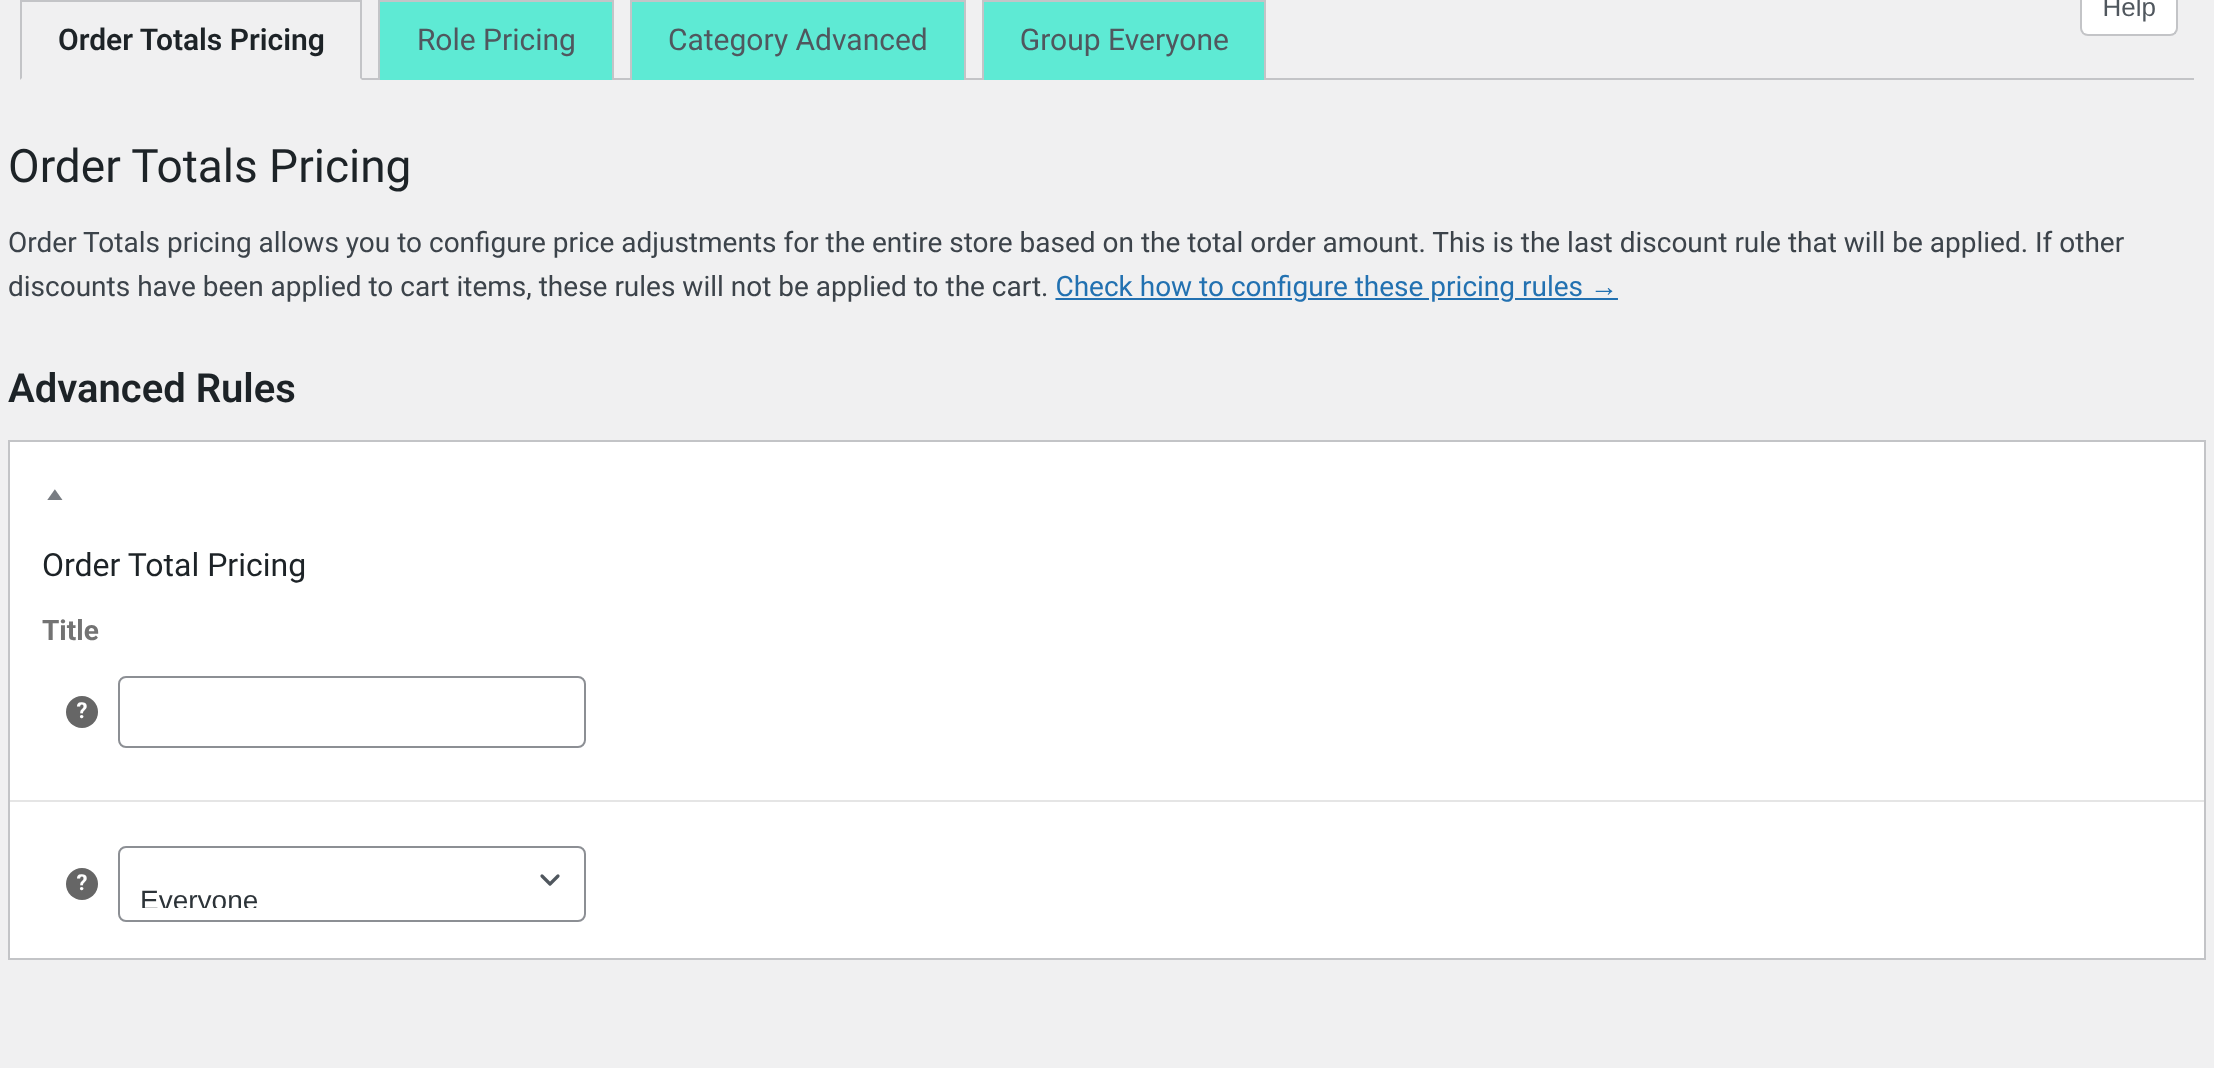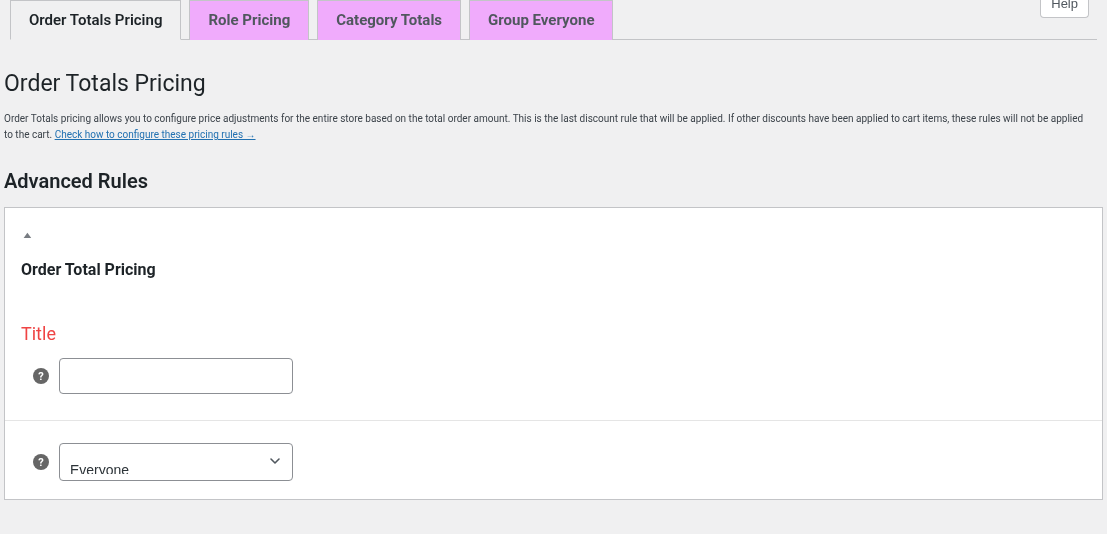--- a/index.html
+++ b/index.html
@@ -31,49 +31,48 @@
       cursor: pointer;
     }
     .tabs {
       display: flex;
       gap: 0;
       border-bottom: 1px solid #c3c4c7;
       margin: 0 10px 0 10px;
       padding-top: 0;
     }
     .tab {
-      background: #f0abfc;
+      background: #5eead4;
       border: 1px solid #c3c4c7;
       border-bottom: none;
       color: #50575e;
       padding: 10px 18px;
       margin-right: 8px;
       margin-bottom: -1px;
       font-size: 15px;
       cursor: pointer;
       border-radius: 0;
-      font-weight: bold;
     }
     .tab.active {
       background: #f0f0f1;
       border-bottom: 1px solid #f0f0f1;
       color: #1d2327;
       font-weight: 600;
     }
     .page-content {
       padding: 0 4px;
     }
     h1.page-title {
       font-size: 23px;
       font-weight: 400;
       color: #1d2327;
       margin: 30px 0 14px 0;
     }
     p.description {
-      font-size: 10px;
+      font-size: 14px;
       line-height: 1.6;
       color: #3c434a;
       margin-bottom: 24px;
       max-width: 1090px;
     }
     p.description a {
       color: #2271b1;
       text-decoration: underline;
     }
     h2.section-title {
@@ -90,28 +89,28 @@
     .collapse-icon {
       font-size: 13px;
       color: #787c82;
       cursor: pointer;
       display: inline-block;
       transform: scaleY(0.7);
       margin-bottom: 10px;
     }
     .panel-heading {
       font-size: 16px;
+      font-weight: 400;
+      color: #1d2327;
+      margin: 8px 0 16px 0;
+    }
+    .field-label {
+      font-size: 14px;
       font-weight: 700;
-      color: #1d2327;
-      margin: 8px 0 44px 0;
-    }
-    .field-label {
-      font-size: 18px;
-      font-weight: 400;
-      color: #ef4444;
+      color: #737373;
       margin-bottom: 14px;
       display: block;
     }
     .field-row {
       display: flex;
       align-items: center;
       gap: 10px;
       margin-bottom: 26px;
     }
     .help-icon {
@@ -170,21 +169,21 @@
     }
   </style>
 </head>
 <body>
 
 <button class="help-button">Help</button>
 
 <div class="tabs">
   <div class="tab active">Order Totals Pricing</div>
   <div class="tab">Role Pricing</div>
-  <div class="tab">Category Totals</div>
+  <div class="tab">Category Advanced</div>
   <div class="tab">Group Everyone</div>
 </div>
 
 <div class="page-content">
   <h1 class="page-title">Order Totals Pricing</h1>
 
   <p class="description">
     <span>Order Totals pricing allows you to configure price adjustments for the entire store based on the total order amount. This is the last discount rule that will be applied. If other discounts have been applied to cart items, these rules will not be applied to the cart. </span><a href="#">Check how to configure these pricing rules →</a>
   </p>
 

